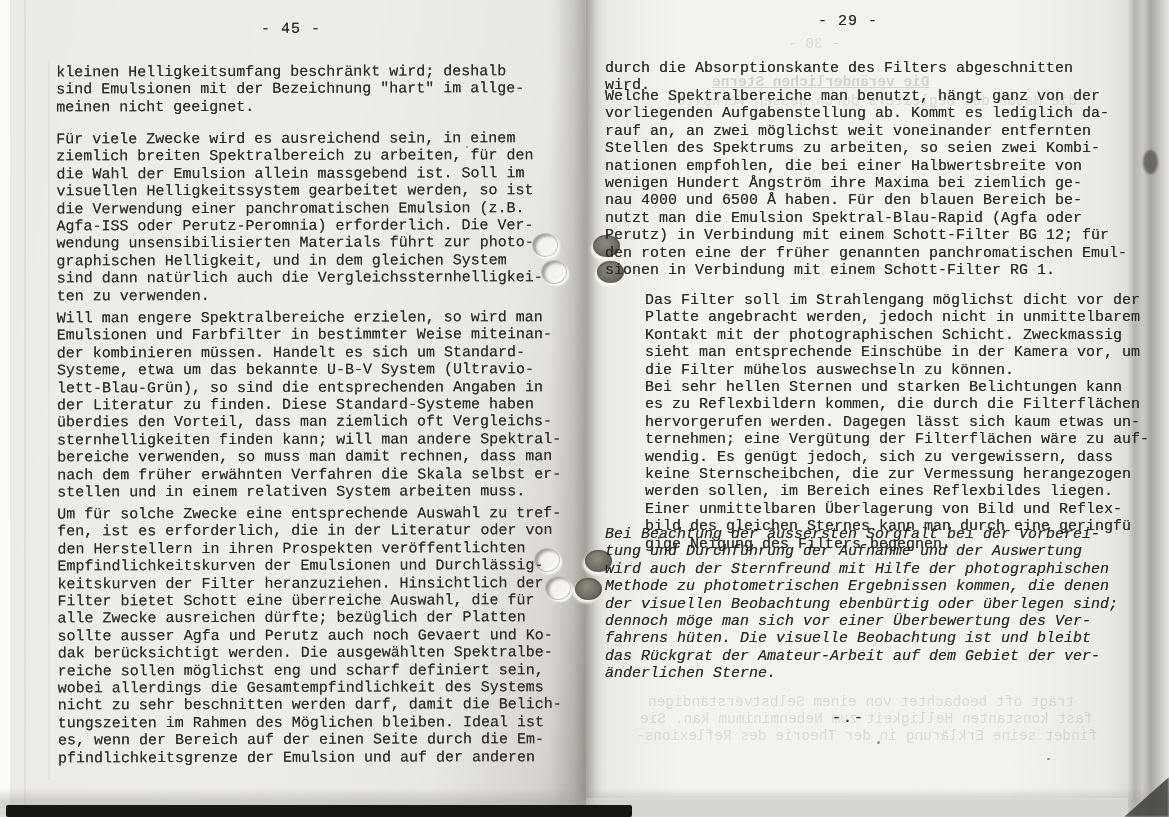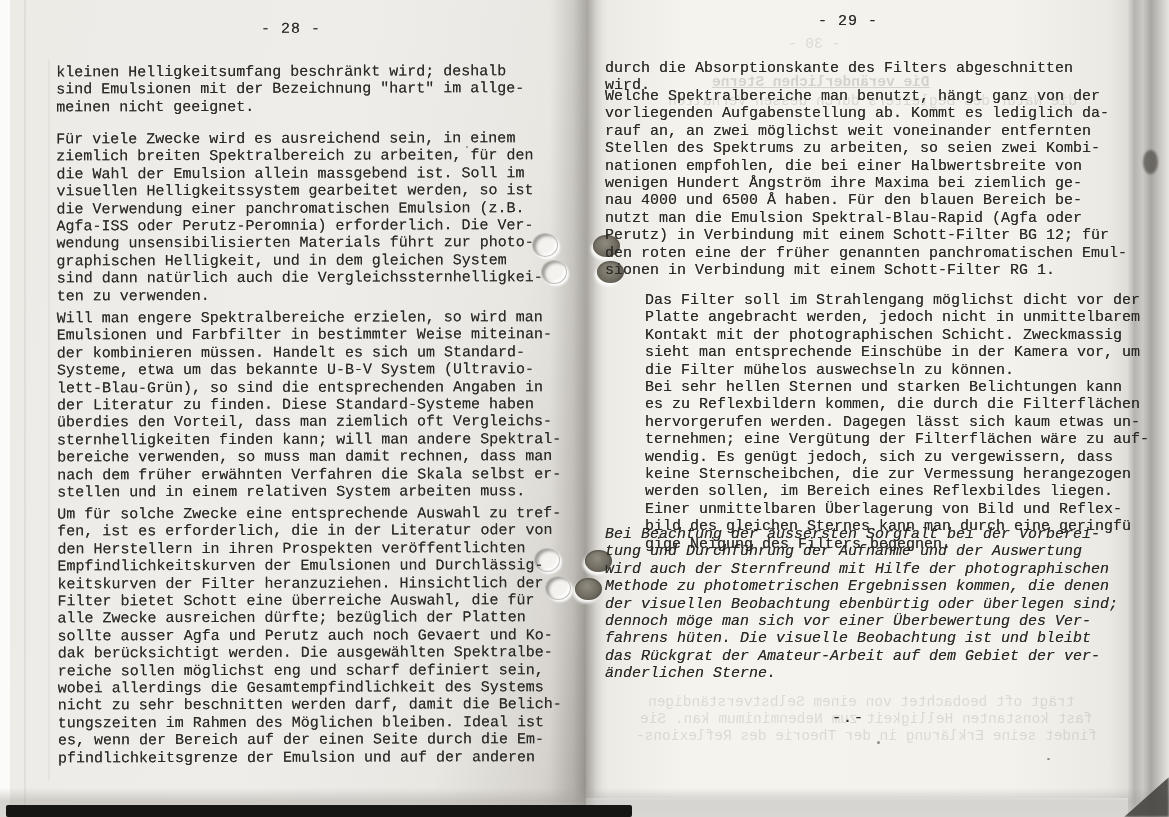--- a/index.html
+++ b/index.html
@@ -88,21 +88,21 @@
   <div class="hole-ring" style="left:532px;top:233px;"></div>
   <div class="hole-ring" style="left:541px;top:260px;"></div>
   <div class="hole-dark" style="left:593px;top:235px;"></div>
   <div class="hole-dark" style="left:597px;top:261px;"></div>
   <div class="hole-ring" style="left:534px;top:548px;"></div>
   <div class="hole-ring" style="left:545px;top:576px;"></div>
   <div class="hole-dark" style="left:585px;top:550px;"></div>
   <div class="hole-dark" style="left:575px;top:578px;"></div>
 
   <div class="text-layer-left">
-    <div class="pagenum" style="left:262px;top:20px;">- 28 -</div>
+    <div class="pagenum" style="left:262px;top:20px;">- 45 -</div>
     <div class="para" style="left:57px;top:63px;">kleinen Helligkeitsumfang beschränkt wird; deshalb
 sind Emulsionen mit der Bezeichnung "hart" im allge-
 meinen nicht geeignet.</div>
     <div class="para" style="left:57px;top:130px;">Für viele Zwecke wird es ausreichend sein, in einem
 ziemlich breiten Spektralbereich zu arbeiten, für den
 die Wahl der Emulsion allein massgebend ist. Soll im
 visuellen Helligkeitssystem gearbeitet werden, so ist
 die Verwendung einer panchromatischen Emulsion (z.B.
 Agfa-ISS oder Perutz-Peromnia) erforderlich. Die Ver-
 wendung unsensibilisierten Materials führt zur photo-

